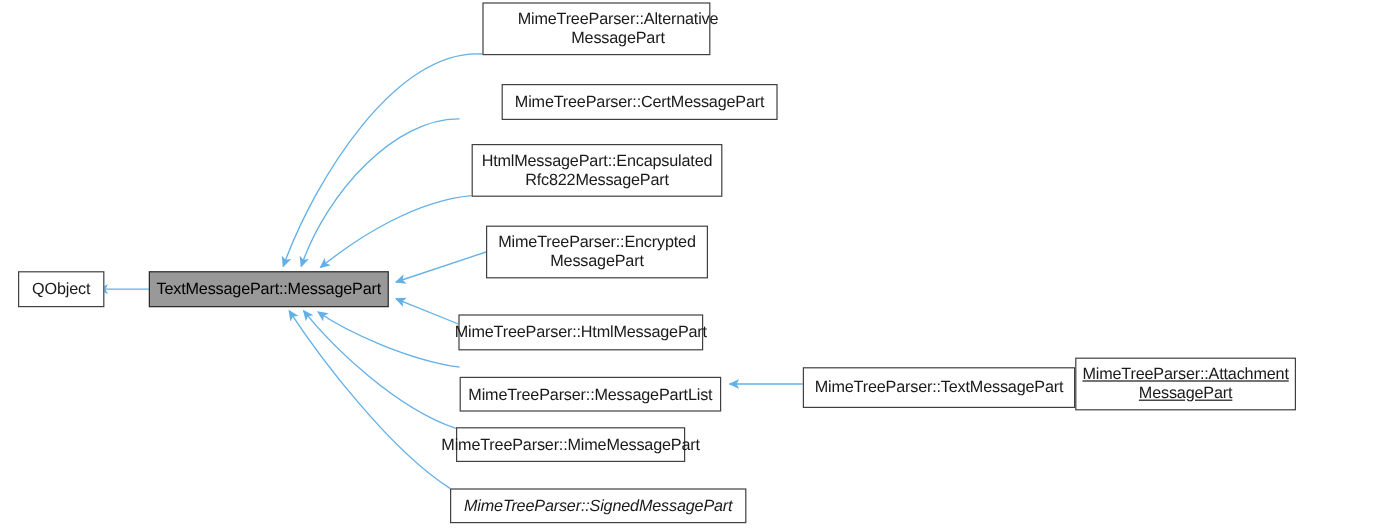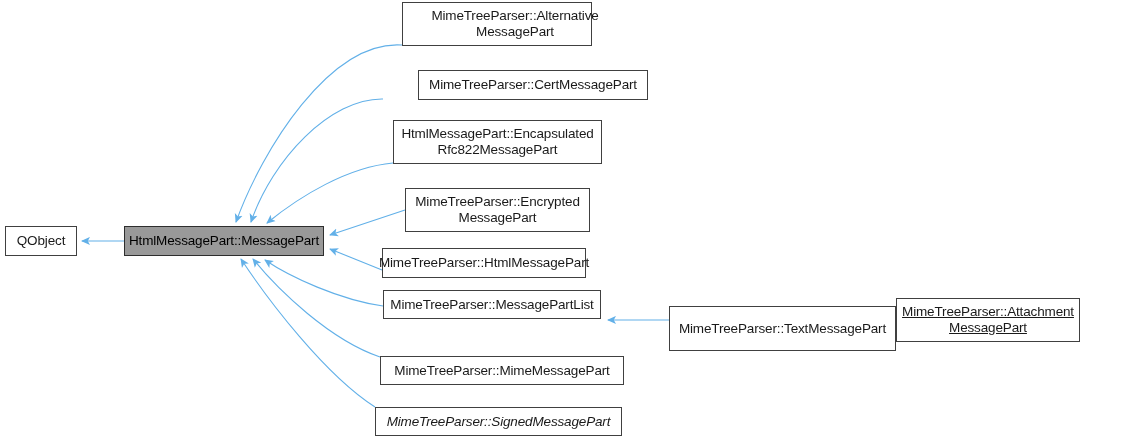--- a/index.html
+++ b/index.html
@@ -66,31 +66,31 @@
         <path d="M 382,270 L 330,249" fill="none" stroke="#62b0e8" stroke-width="1.1" marker-end="url(#arrowhead)"></path>
         <path d="M 383,306 C 340,300 290,277 265,260" fill="none" stroke="#62b0e8" stroke-width="1.1" marker-end="url(#arrowhead)"></path>
         <path d="M 380,357 C 330,340 278,290 253,259" fill="none" stroke="#62b0e8" stroke-width="1.1" marker-end="url(#arrowhead)"></path>
         <path d="M 375,407 C 325,375 268,300 241,259" fill="none" stroke="#62b0e8" stroke-width="1.1" marker-end="url(#arrowhead)"></path>
         <path d="M 669,320 L 608,320" fill="none" stroke="#62b0e8" stroke-width="1.1" marker-end="url(#arrowhead)"></path>
         <path d="M 942,320 L 903,320" fill="none" stroke="#62b0e8" stroke-width="1.1" marker-end="url(#arrowhead)"></path>
       </g>
   </svg>
 
   <div id="node-layer">
-      <div class="node" style="left: 5px; top: 226px; width: 72px; height: 30px;"><span>QObject</span></div>
-      <div class="node highlight" style="left: 124px; top: 226px; width: 200px; height: 30px;"><span>HtmlMessagePart::MessagePart</span></div>
+      <div class="node" style="left: 15px; top: 226px; width: 72px; height: 30px;"><span>QObject</span></div>
+      <div class="node highlight" style="left: 124px; top: 226px; width: 200px; height: 30px;"><span>TextMessagePart::MessagePart</span></div>
       <div class="node" style="left: 402px; top: 2px; width: 190px; height: 44px; padding-left: 36px;"><span>MimeTreeParser::Alternative
 MessagePart</span></div>
       <div class="node" style="left: 383px; top: 70px; width: 230px; height: 30px; margin-left: 35px;"><span>MimeTreeParser::CertMessagePart</span></div>
       <div class="node" style="left: 393px; top: 120px; width: 209px; height: 44px;"><span>HtmlMessagePart::Encapsulated
 Rfc822MessagePart</span></div>
       <div class="node" style="left: 405px; top: 188px; width: 185px; height: 44px; justify-content: center;"><span>MimeTreeParser::Encrypted
 MessagePart</span></div>
-      <div class="node" style="left: 382px; top: 248px; width: 204px; height: 30px;"><span>MimeTreeParser::HtmlMessagePart</span></div>
-      <div class="node" style="left: 383px; top: 290px; width: 218px; height: 29px;"><span>MimeTreeParser::MessagePartList</span></div>
-      <div class="node" style="left: 380px; top: 356px; width: 244px; height: 29px;"><span>MimeTreeParser::MimeMessagePart</span></div>
+      <div class="node" style="left: 382px; top: 262px; width: 204px; height: 30px;"><span>MimeTreeParser::HtmlMessagePart</span></div>
+      <div class="node" style="left: 383px; top: 314px; width: 218px; height: 29px;"><span>MimeTreeParser::MessagePartList</span></div>
+      <div class="node" style="left: 380px; top: 356px; width: 191px; height: 29px;"><span>MimeTreeParser::MimeMessagePart</span></div>
       <div class="node" style="left: 375px; top: 407px; width: 247px; height: 29px; font-style: italic;"><span>MimeTreeParser::SignedMessagePart</span></div>
-      <div class="node" style="left: 669px; top: 306px; width: 227px; height: 45px;"><span>MimeTreeParser::TextMessagePart</span></div>
+      <div class="node" style="left: 669px; top: 306px; width: 227px; height: 34px;"><span>MimeTreeParser::TextMessagePart</span></div>
       <div class="node" style="left: 896px; top: 298px; width: 184px; height: 44px; text-decoration: underline;"><span>MimeTreeParser::Attachment
 MessagePart</span></div>
     </div>
 
 </div>
 
 </body></html>

